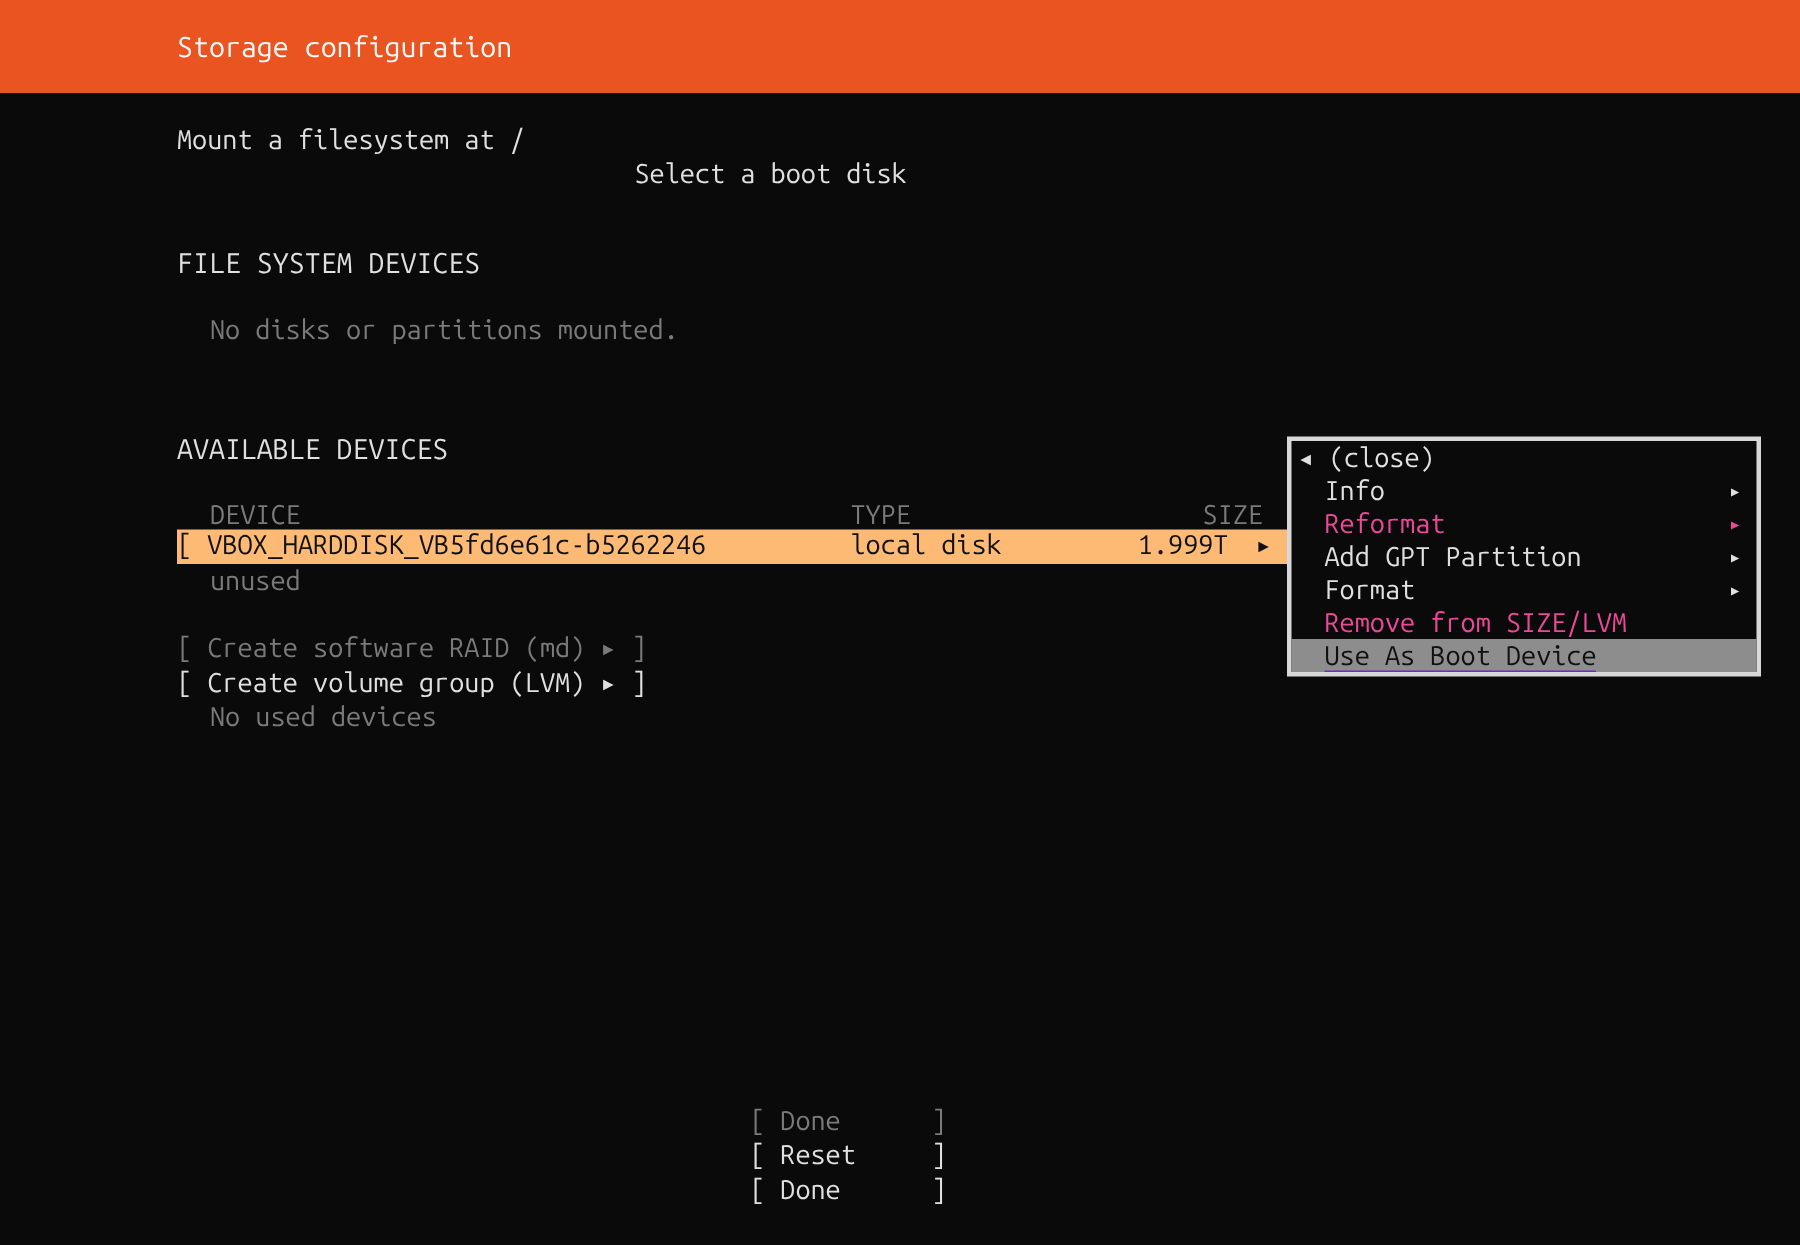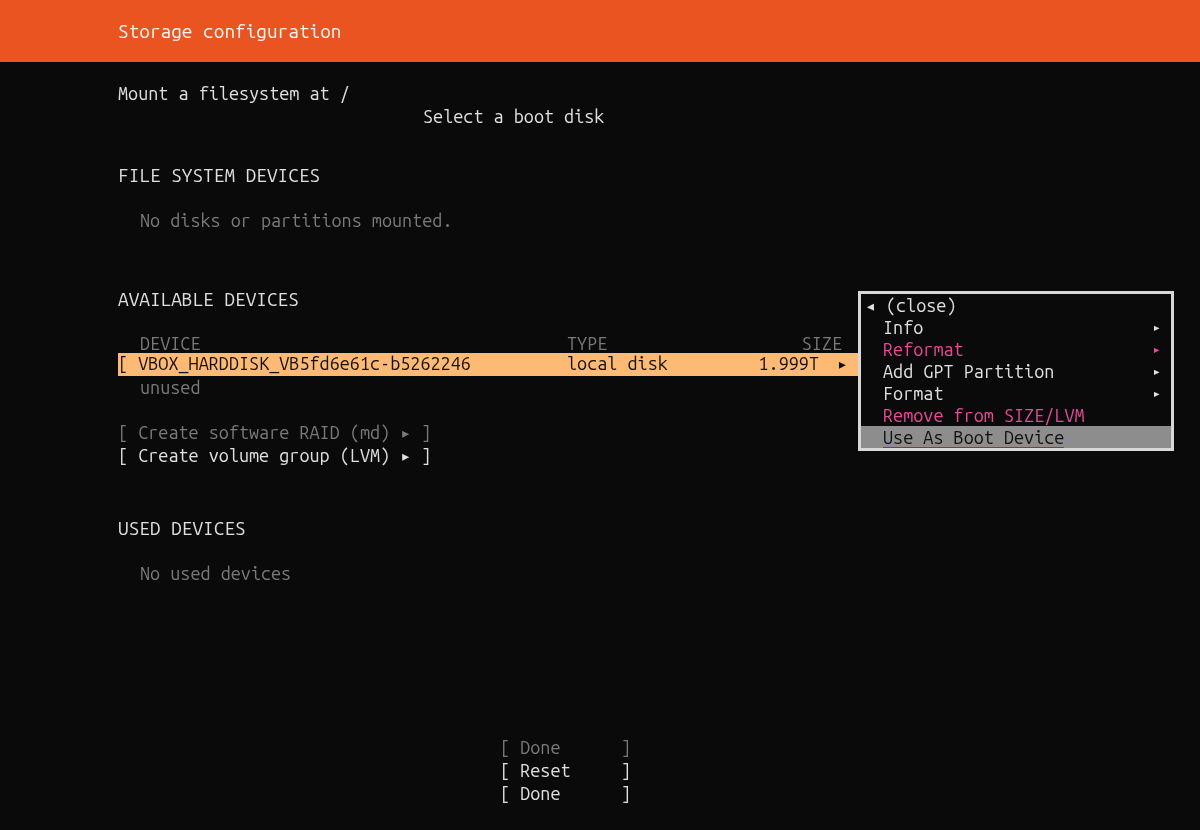--- a/index.html
+++ b/index.html
@@ -157,21 +157,20 @@
       <span class="dr-arrow">▸</span>
     </div>
   </div>
   <div class="line indent dim">unused</div>
 
   <div class="spacer-v"></div>
 
   <div class="line dim raid-line">[ Create software RAID (md) ▸ ]</div>
   <div class="line lvm-line">[ Create volume group (LVM) ▸ ]</div>
 
-  <div class="line section-title" style="margin-top:50px;">USED DEVICES</div>
   <div class="line indent dim">No used devices</div>
 
   <div class="context-menu" id="ctx-menu">
       <div class="menu-item close">
         <span>◂ (close)</span>
         <span class="menu-arrow"></span>
       </div>
       <div class="menu-item">
         <span>Info</span>
         <span class="menu-arrow">▸</span>

